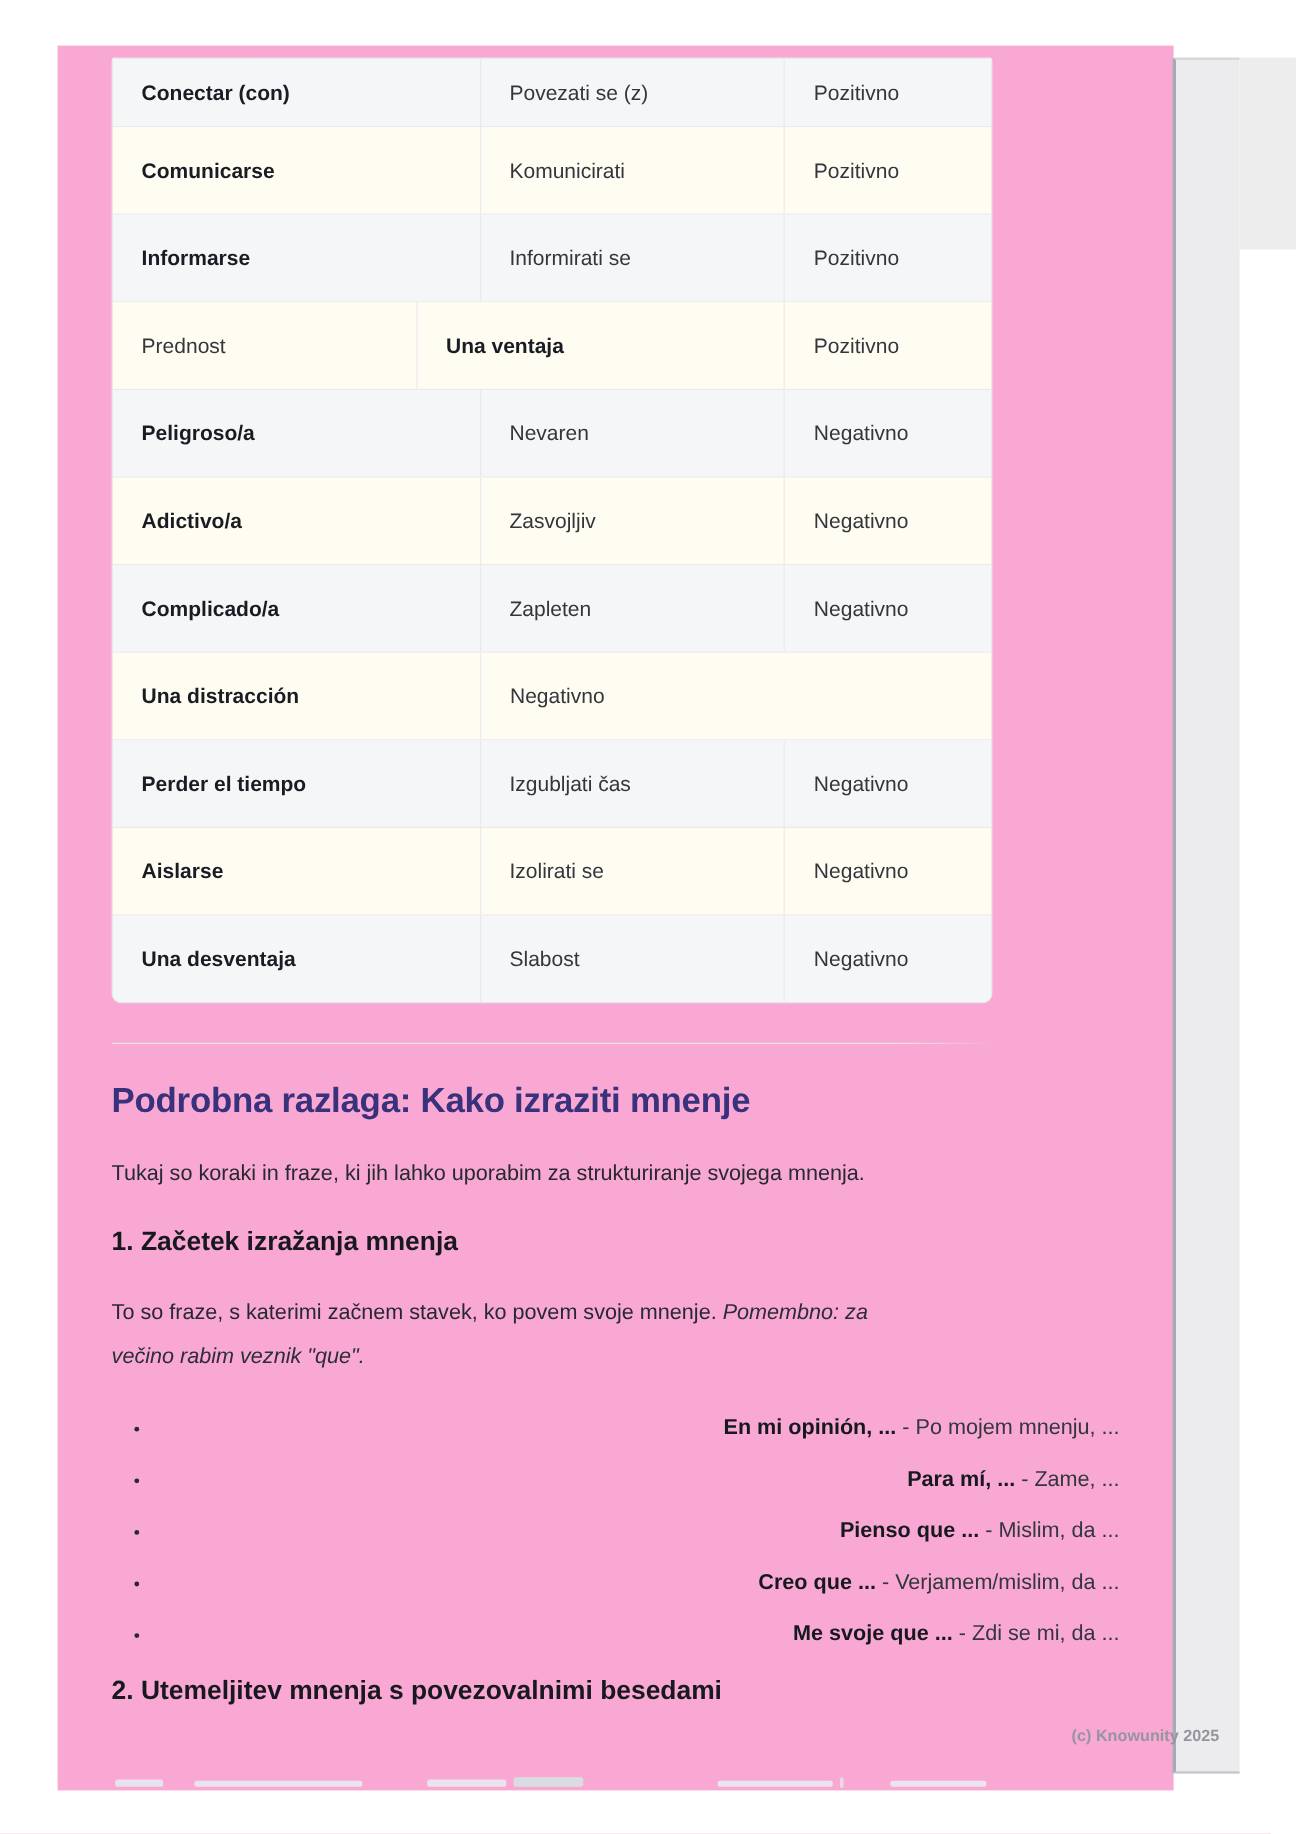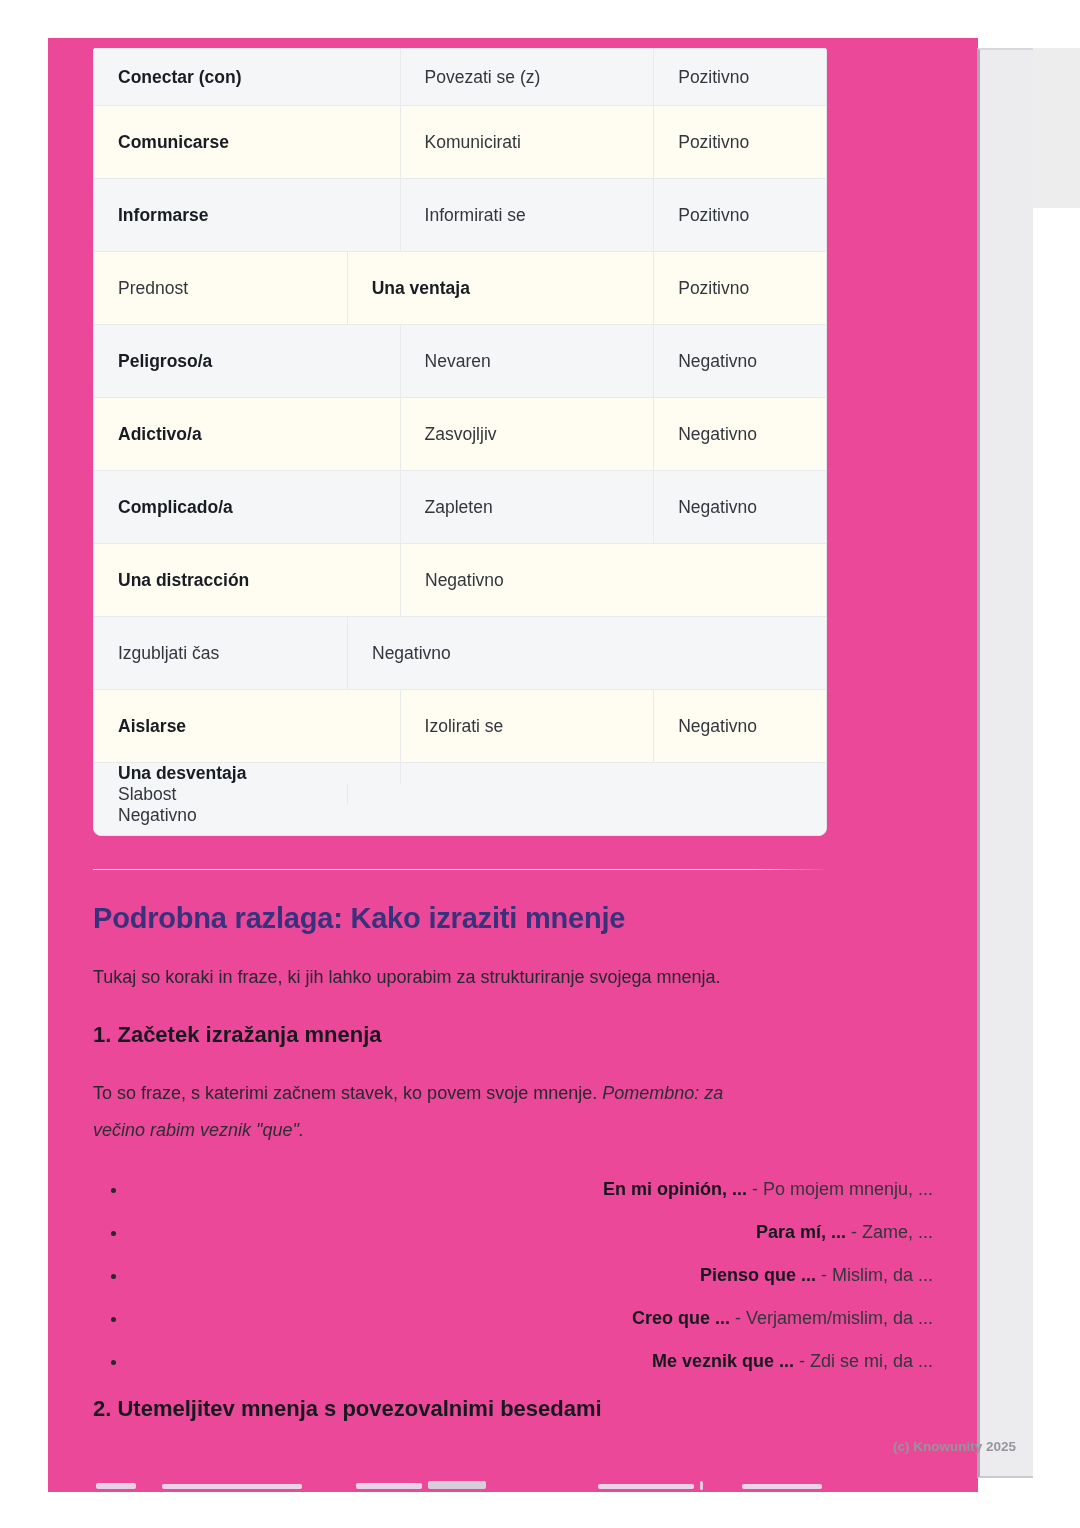--- a/index.html
+++ b/index.html
@@ -6,32 +6,32 @@
   body{
     width:1080px;height:1528px;background:#ffffff;
     font-family:"Liberation Sans", sans-serif;
     -webkit-font-smoothing:antialiased;
   }
   .canvas{position:relative;width:1080px;height:1528px;background:#ffffff;overflow:hidden;}
 
   
   .paper{
     position:absolute;left:48px;top:38px;width:930px;height:1454px;
-    background:#ec4899;
+    background:#f9a8d4;
   }
   .content{padding:10px 45px 0 45px;}
 
   
   .vtable{
     width:734px;border:1px solid #e5e6e9;border-radius:2px 2px 8px 8px;
     overflow:hidden;background:#fffdf2;box-sizing:border-box;
   }
   .vrow{display:flex;height:72px;border-bottom:1px solid #e9eaec;}
   .vrow:first-child{height:56px;}
-  .vrow:last-child{border-bottom:none;flex-direction:column;}
+  .vrow:last-child{border-bottom:none;}
   .vrow:nth-child(odd){background:#f4f6f8;}
   .vrow:nth-child(even){background:#fffdf2;}
   .cell{
     display:flex;align-items:center;box-sizing:border-box;
     padding-left:24px;padding-right:10px;
     font-size:17.5px;color:#33363c;border-right:1px solid #e9eaec;
   }
   .cell.c1{width:307px;font-weight:bold;color:#191c23;}
   .cell.c2{width:254px;}
   .cell.c3{width:172px;border-right:none;}
@@ -127,20 +127,21 @@
           <div class="vrow">
             <div class="cell c1">Complicado/a</div>
             <div class="cell c2">Zapleten</div>
             <div class="cell c3">Negativno</div>
           </div>
           <div class="vrow">
             <div class="cell c1">Una distracción</div>
             <div class="cell c3">Negativno</div>
           </div>
           <div class="vrow">
+            <div class="cell c1">Perder el tiempo</div>
             <div class="cell c2">Izgubljati čas</div>
             <div class="cell c3">Negativno</div>
           </div>
           <div class="vrow">
             <div class="cell c1">Aislarse</div>
             <div class="cell c2">Izolirati se</div>
             <div class="cell c3">Negativno</div>
           </div>
           <div class="vrow">
             <div class="cell c1">Una desventaja</div>
@@ -157,21 +158,21 @@
 
       <h3 class="sub">1. Začetek izražanja mnenja</h3>
 
       <p class="phrases"><span>To so fraze, s katerimi začnem stavek, ko povem svoje mnenje. </span><em><span>Pomembno: za</span><br><span>večino rabim veznik "que".</span></em></p>
 
       <ul class="phrase-list">
           <li><strong>En mi opinión, ...</strong><span> - Po mojem mnenju, ...</span></li>
           <li><strong>Para mí, ...</strong><span> - Zame, ...</span></li>
           <li><strong>Pienso que ...</strong><span> - Mislim, da ...</span></li>
           <li><strong>Creo que ...</strong><span> - Verjamem/mislim, da ...</span></li>
-          <li><strong>Me veznik que ...</strong><span> - Zdi se mi, da ...</span></li>
+          <li><strong>Me svoje que ...</strong><span> - Zdi se mi, da ...</span></li>
         </ul>
 
       <h3 class="sub sub2">2. Utemeljitev mnenja s povezovalnimi besedami</h3>
 
 
     </div>
   </div>
 
   <div class="side-strip"></div>
   <div class="corner-block"></div>

